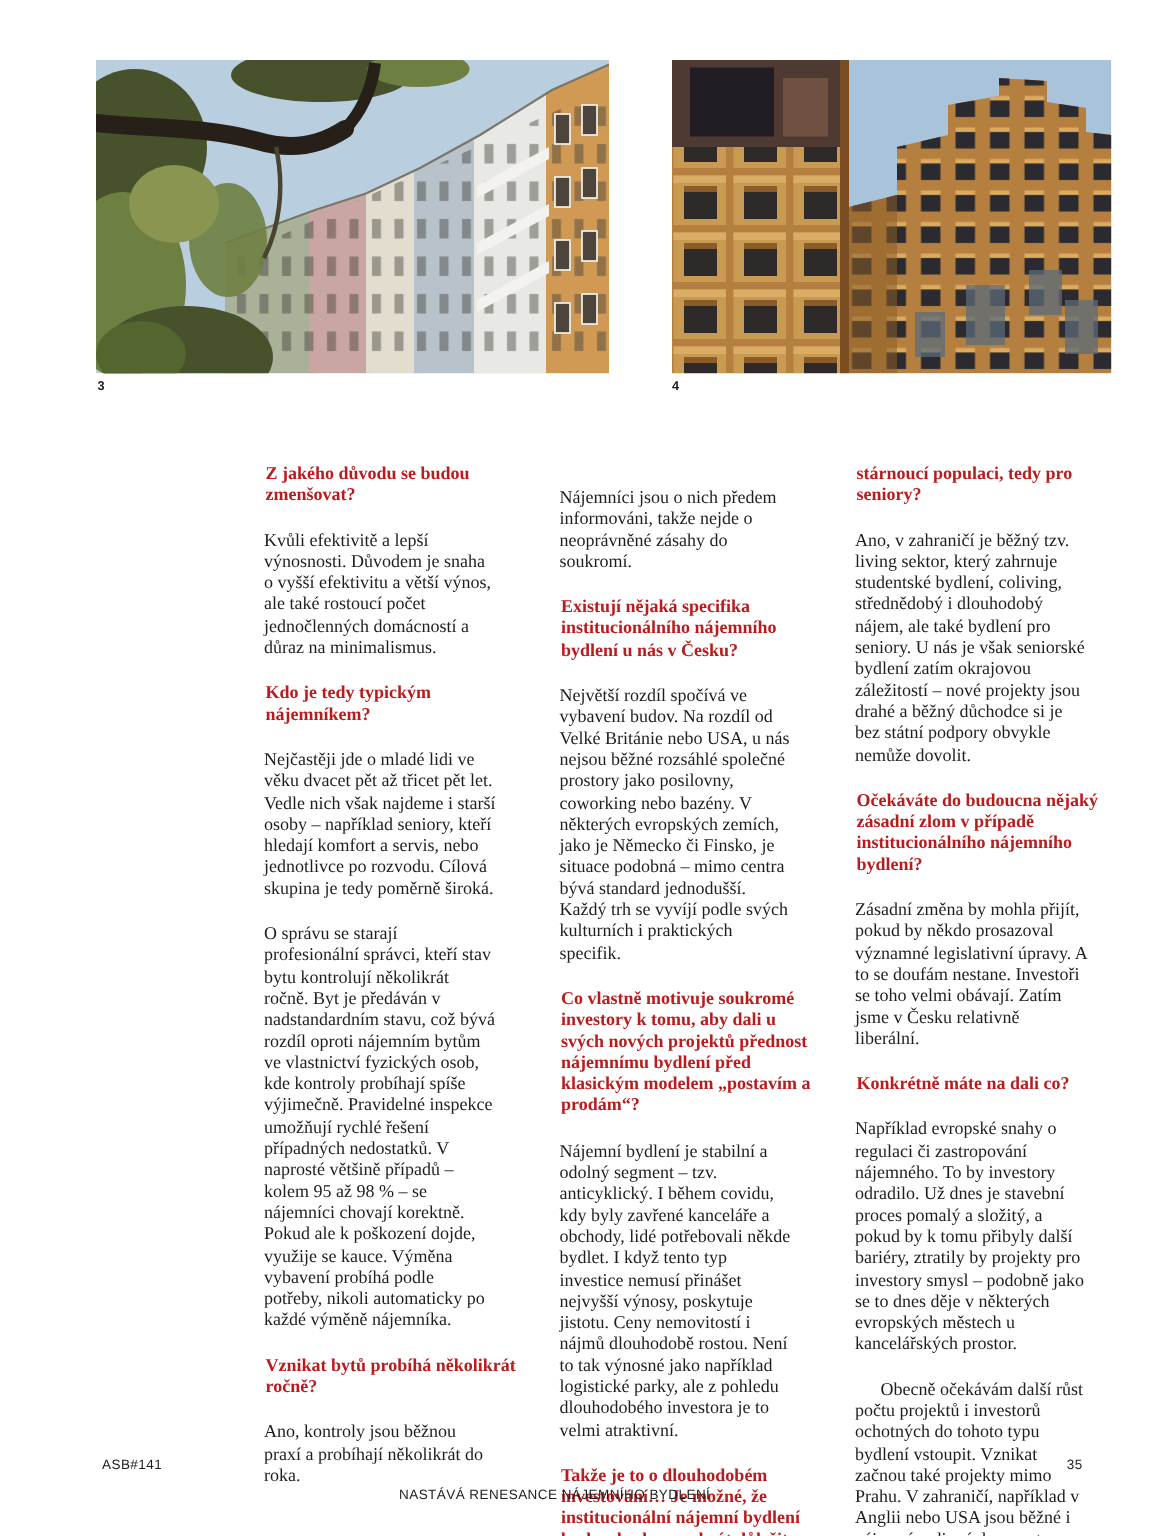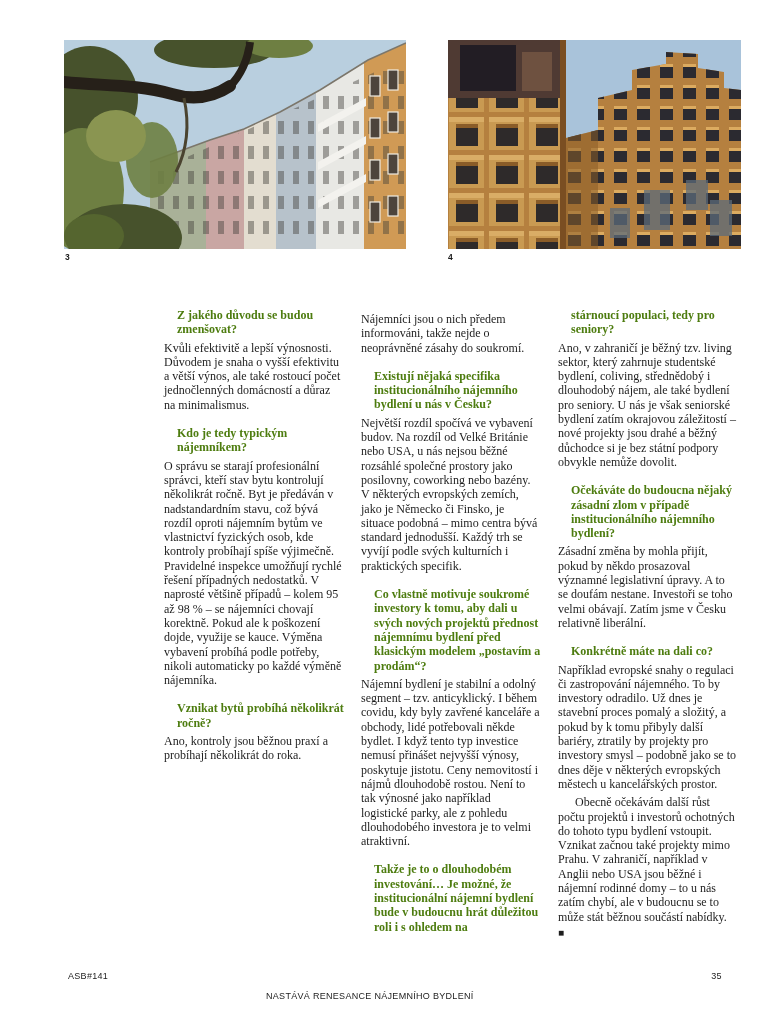--- a/index.html
+++ b/index.html
@@ -20,22 +20,22 @@
   .fig-label-4 { left:448px; }
   
   .cols {
     position:absolute; left:160px; top:308px; width:581px;
     display:flex; gap:10px;
   }
   .col {
     width:187px; font-size:12px; line-height:14.3px; color:#1d1d1d;
     text-align:left;
   }
-  .col p { margin:4px; }
-  .col p.question { font-weight:bold; color:#4d7c0f; margin:14px 0 0 17px; }
+  .col p { margin:16px; }
+  .col p.question { font-weight:bold; color:#b91c1c; margin:14px 0 0 17px; }
   .col p.question:first-child { margin-top:0; }
   .col p.answer-indent { text-indent:17px; }
   .endmark { font-size:10px; letter-spacing:2px; }
   
   .footer {
     position:absolute; top:971px; left:0; width:780px; height:14px;
     font-family:"Liberation Sans", sans-serif; font-size:9px;
     letter-spacing:0.3px; color:#1c1c1c;
   }
   .footer span { position:absolute; top:0; white-space:nowrap; }
@@ -127,20 +127,21 @@
       <rect x="112" y="0" width="6" height="209" fill="#7a4e22"></rect>
     </svg>
   </div>
   <div class="fig-label fig-label-4">4</div>
 
   <div class="cols">
     <div class="col">
         <p class="question">Z jakého důvodu se budou zmenšovat?</p>
         <p class="answer">Kvůli efektivitě a lepší výnosnosti. Důvodem je snaha o vyšší efektivitu a větší výnos, ale také rostoucí počet jednočlenných domácností a důraz na minimalismus.</p>
         <p class="question">Kdo je tedy typickým nájemníkem?</p>
+        <p class="answer">Nejčastěji jde o mladé lidi ve věku dvacet pět až třicet pět let. Vedle nich však najdeme i starší osoby – například seniory, kteří hledají komfort a servis, nebo jednotlivce po rozvodu. Cílová skupina je tedy poměrně široká.</p>
         <p class="answer">O správu se starají profesionální správci, kteří stav bytu kontrolují několikrát ročně. Byt je předáván v nadstandardním stavu, což bývá rozdíl oproti nájemním bytům ve vlastnictví fyzických osob, kde kontroly probíhají spíše výjimečně. Pravidelné inspekce umožňují rychlé řešení případných nedostatků. V naprosté většině případů – kolem 95 až 98 % – se nájemníci chovají korektně. Pokud ale k poškození dojde, využije se kauce. Výměna vybavení probíhá podle potřeby, nikoli automaticky po každé výměně nájemníka.</p>
         <p class="question">Vznikat bytů probíhá několikrát ročně?</p>
         <p class="answer">Ano, kontroly jsou běžnou praxí a probíhají několikrát do roka.</p>
       </div>
     <div class="col">
         <p class="answer">Nájemníci jsou o nich předem informováni, takže nejde o neoprávněné zásahy do soukromí.</p>
         <p class="question">Existují nějaká specifika institucionálního nájemního bydlení u nás v Česku?</p>
         <p class="answer">Největší rozdíl spočívá ve vybavení budov. Na rozdíl od Velké Británie nebo USA, u nás nejsou běžné rozsáhlé společné prostory jako posilovny, coworking nebo bazény. V některých evropských zemích, jako je Německo či Finsko, je situace podobná – mimo centra bývá standard jednodušší. Každý trh se vyvíjí podle svých kulturních i praktických specifik.</p>
         <p class="question">Co vlastně motivuje soukromé investory k tomu, aby dali u svých nových projektů přednost nájemnímu bydlení před klasickým modelem „postavím a prodám“?</p>
         <p class="answer">Nájemní bydlení je stabilní a odolný segment – tzv. anticyklický. I během covidu, kdy byly zavřené kanceláře a obchody, lidé potřebovali někde bydlet. I když tento typ investice nemusí přinášet nejvyšší výnosy, poskytuje jistotu. Ceny nemovitostí i nájmů dlouhodobě rostou. Není to tak výnosné jako například logistické parky, ale z pohledu dlouhodobého investora je to velmi atraktivní.</p>

